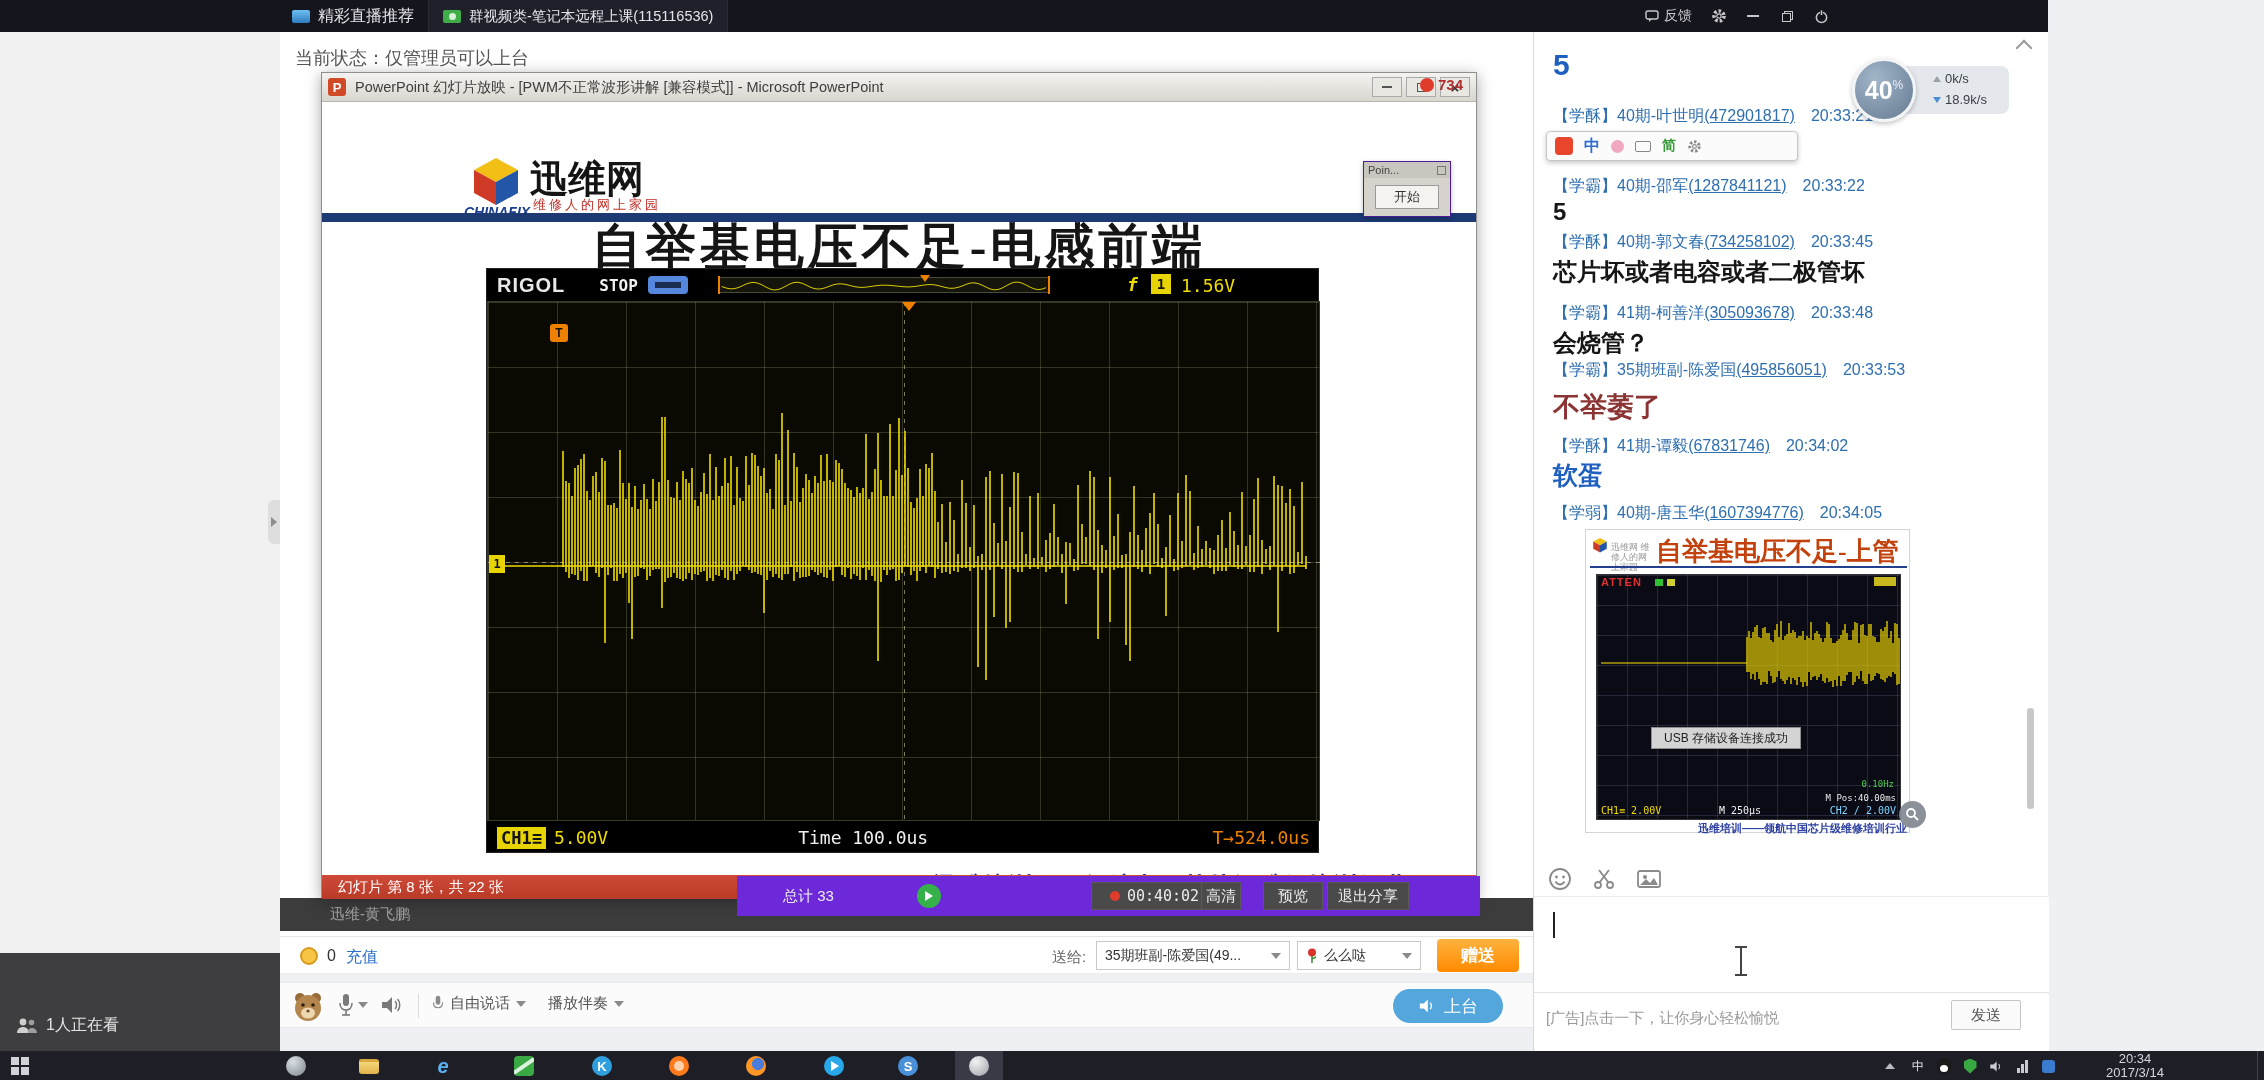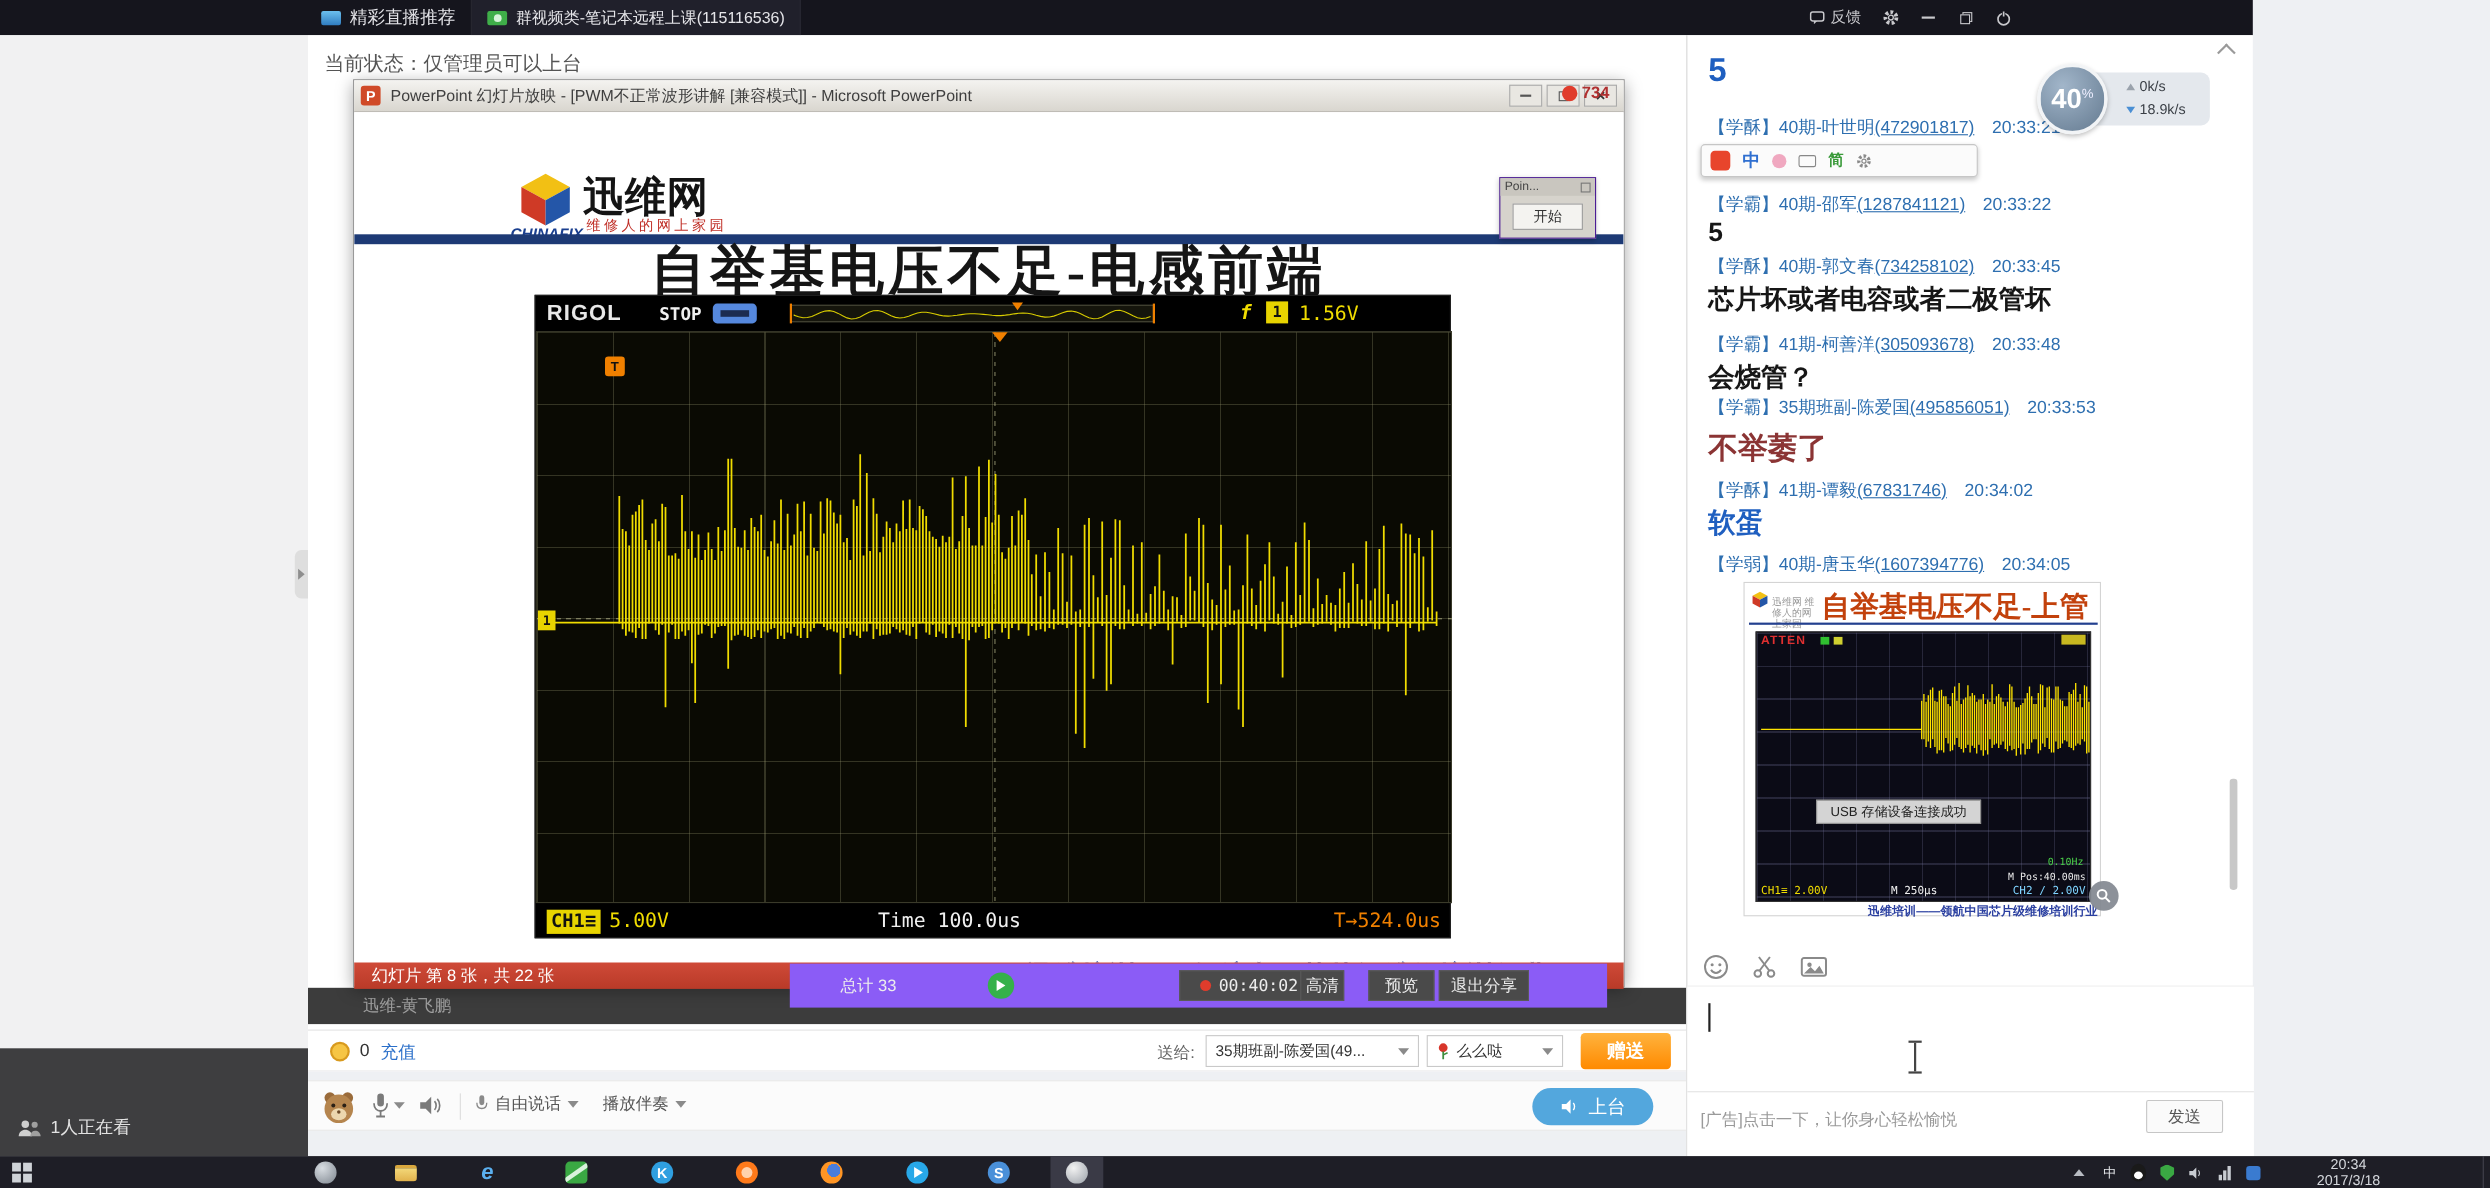--- a/index.html
+++ b/index.html
@@ -198,21 +198,21 @@
     <div class="a flex" style="left:0;top:802px;width:1154px;height:24px;background:linear-gradient(#cf4a38,#b93a28);padding:0 16px">
       <span style="font-size:15px;color:#fff">幻灯片 第 8 张，共 22 张</span>
     </div>
   </div>
 
   <div class="a flex" style="left:1420px;top:76px;gap:4px">
     <span style="width:14px;height:14px;border-radius:50%;background:#e03c2c;display:inline-block"></span>
     <span style="font-size:15px;font-weight:bold;color:#b03030">734</span>
   </div>
 
-  <div class="a" style="left:718px;top:876px;width:743px;height:40px;background:#8b5cf6">
+  <div class="a" style="left:737px;top:876px;width:743px;height:40px;background:#6d28d9">
     <span class="a" style="left:46px;top:11px;font-size:15px;color:#ededed">总计 33</span>
     <span class="a" style="left:180px;top:8px;width:24px;height:24px;border-radius:50%;background:#35b14a;display:inline-flex;align-items:center;justify-content:center">
       <span style="width:0;height:0;border-top:5px solid transparent;border-bottom:5px solid transparent;border-left:8px solid #fff"></span>
     </span>
     <span class="btn-dark mono" style="left:354px;width:127px;gap:7px">
       <span style="width:10px;height:10px;border-radius:50%;background:#e03c2c;display:inline-block"></span>
       <span>00:40:02</span>
     </span>
     <span class="btn-dark" style="left:464px;width:40px">高清</span>
     <span class="btn-dark" style="left:526px;width:60px">预览</span>
@@ -493,18 +493,18 @@
           <span style="width:3px;height:5px;background:#c8ccd2"></span>
           <span style="width:3px;height:9px;background:#c8ccd2"></span>
           <span style="width:3px;height:13px;background:#c8ccd2"></span>
         </span>
       </span>
     <span class="tb-icon" style="left:2036px">
         <span style="width:13px;height:13px;border-radius:3px;background:#3a7bd0"></span>
       </span>
     <div class="a" style="left:2096px;top:1px;width:78px;text-align:center;color:#d4d7dc">
       <div style="font-size:13px;line-height:14px">20:34</div>
-      <div style="font-size:13px;line-height:13px">2017/3/18</div>
+      <div style="font-size:13px;line-height:13px">2017/3/14</div>
     </div>
     <span class="a" style="right:0;top:0;width:7px;height:29px;border-left:1px solid #44444e"></span>
   </div>
 
 </div>
 
 </body></html>

